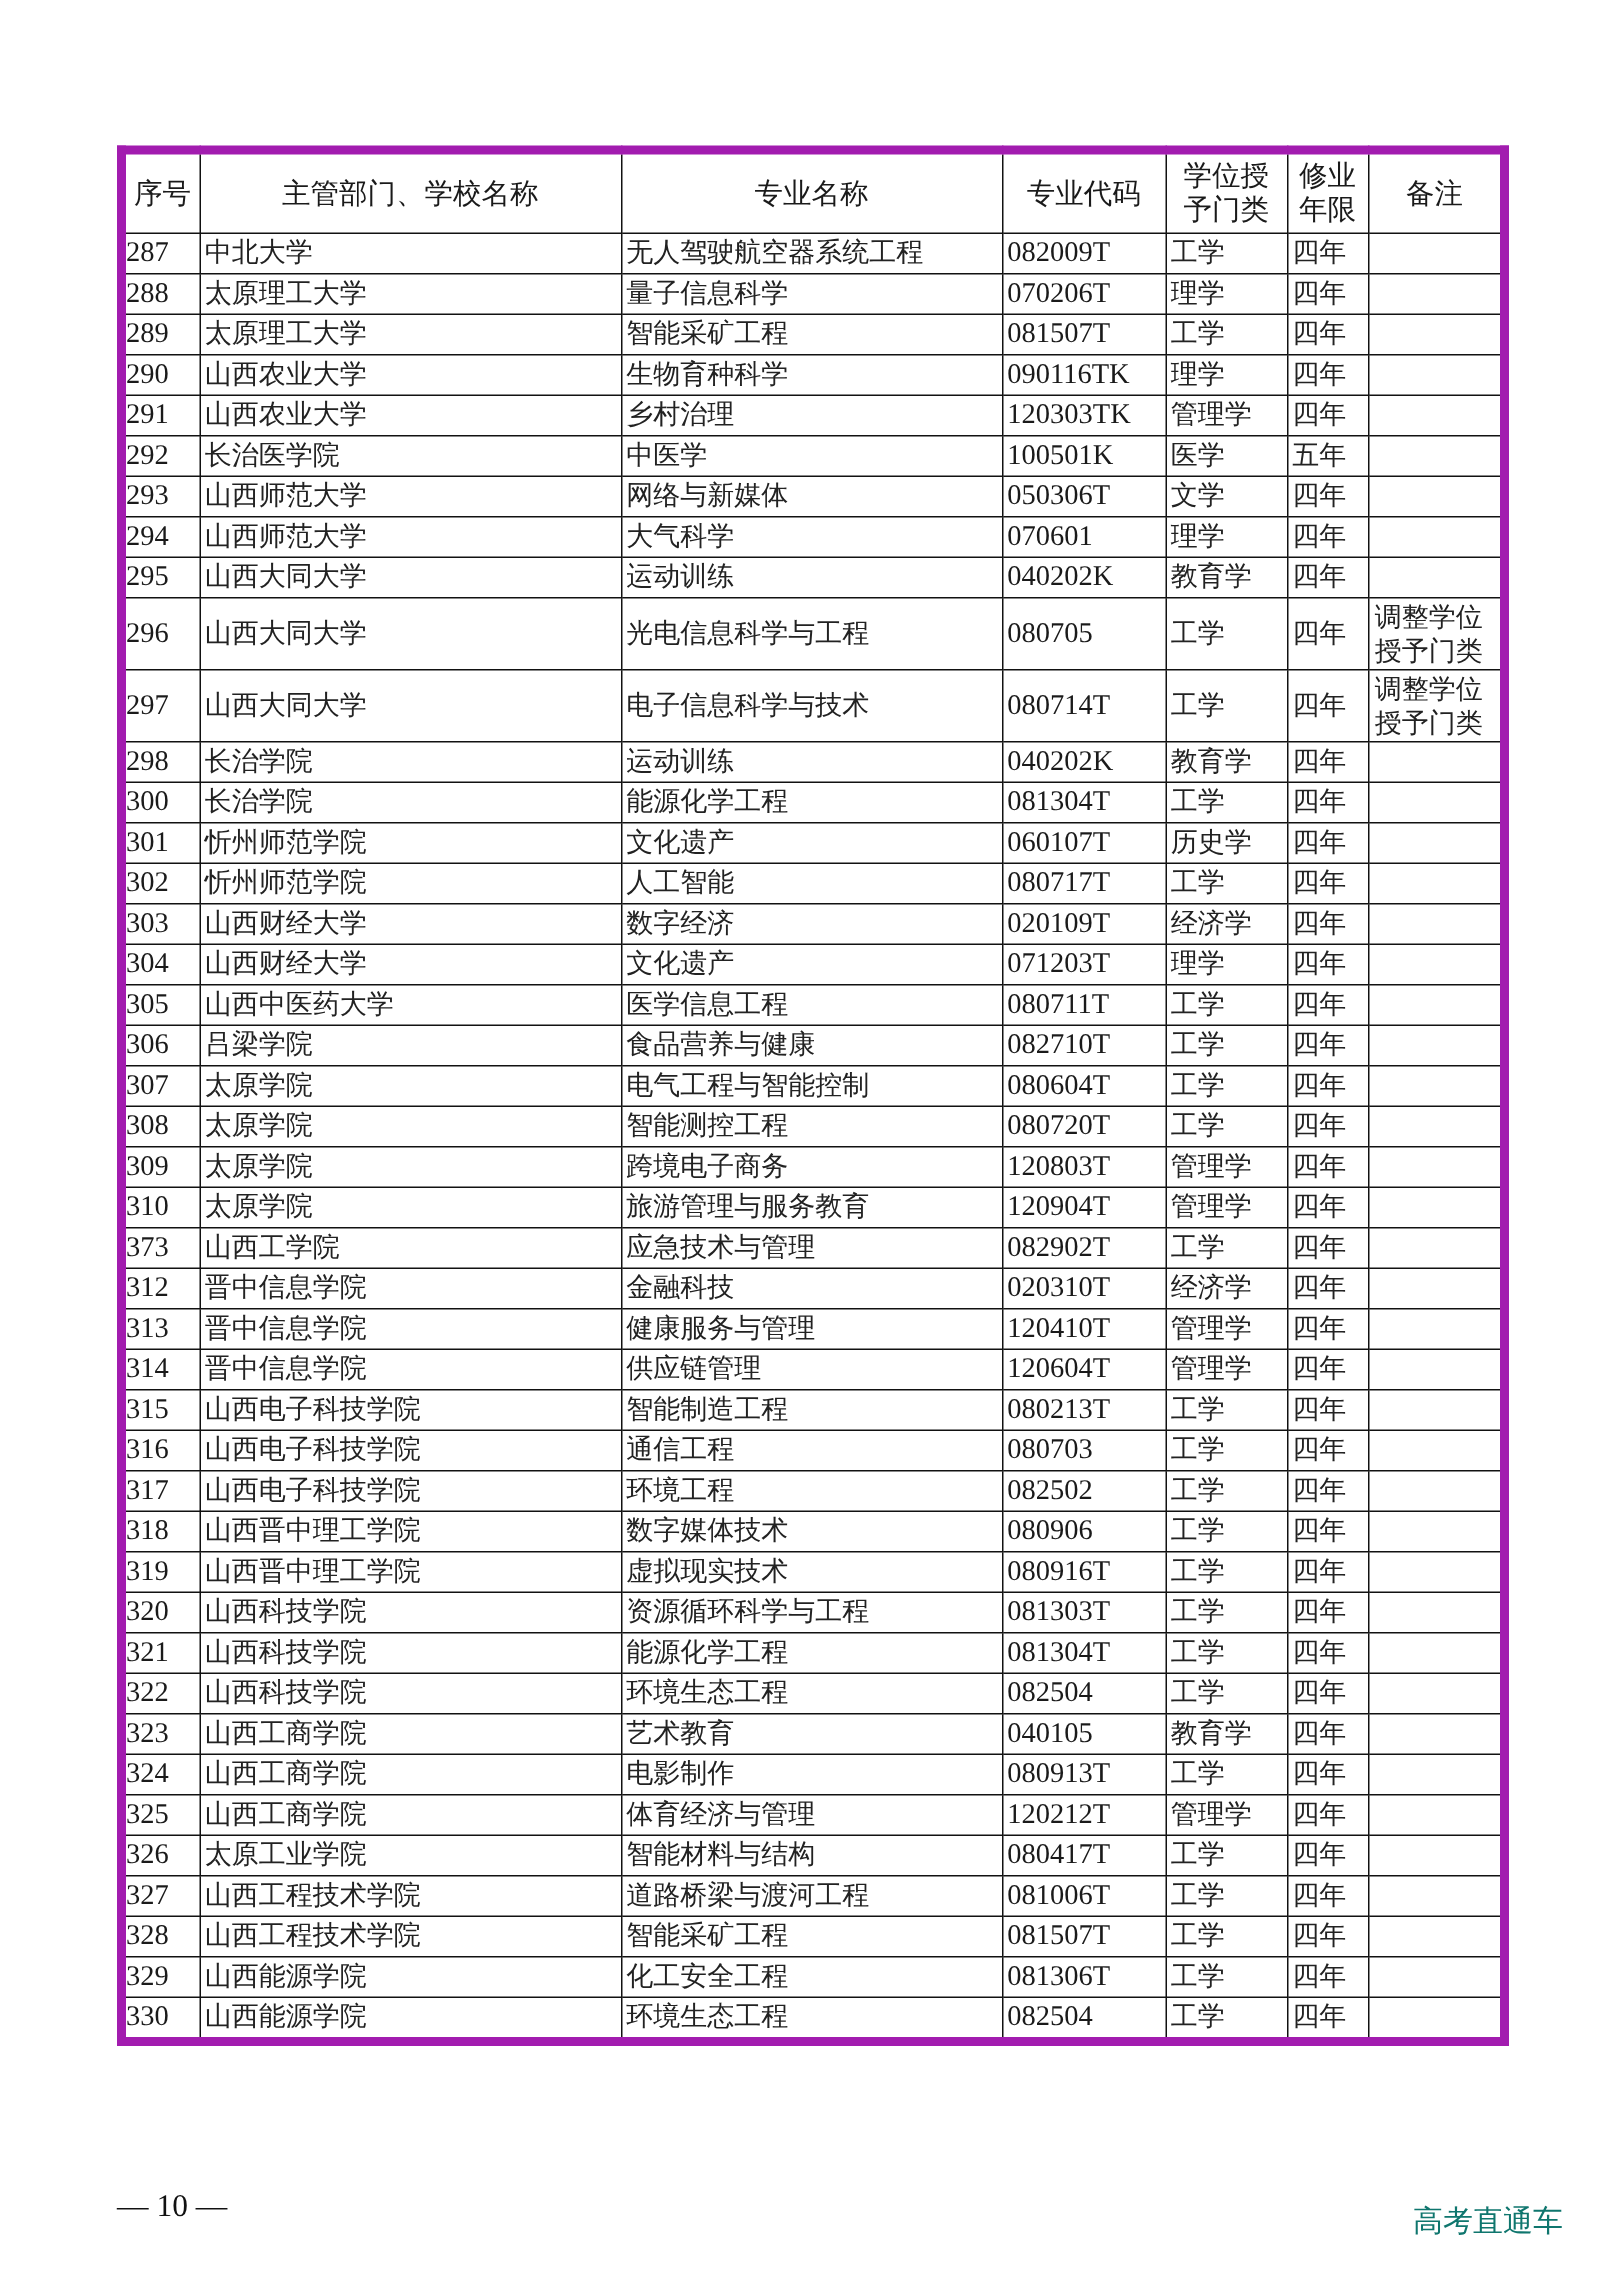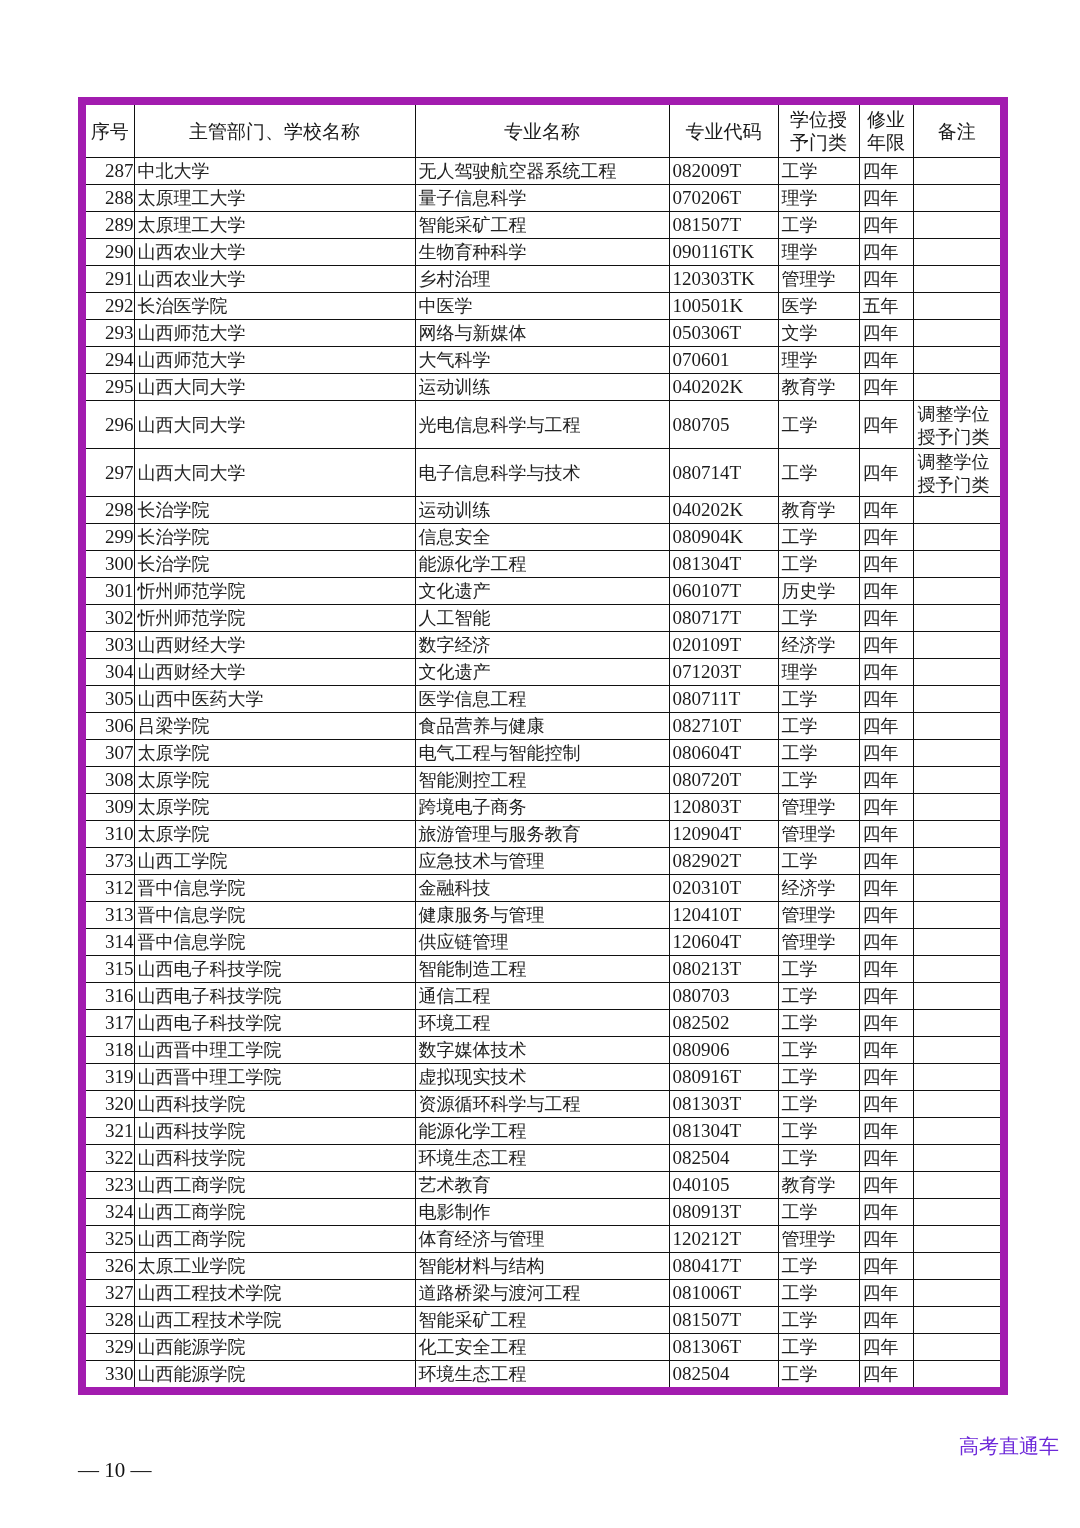--- a/index.html
+++ b/index.html
@@ -1,51 +1,51 @@
 <!DOCTYPE html>
 <html><head>
 <meta charset="utf-8">
 <style>
   html, body { margin: 0; padding: 0; background: #ffffff; }
   body { width: 1080px; height: 1528px; position: relative; overflow: hidden;
          font-family: "DejaVu Serif", "Liberation Serif", serif; color: #1a1a1a; }
   .page-table {
     position: absolute; left: 78px; top: 97px;
     border-collapse: collapse; table-layout: fixed;
-    border: 8px solid #a21caf;
+    border: 6px solid #a21caf;
   }
   .page-table col.c1 { width: 52px; }
   .page-table col.c2 { width: 281px; }
   .page-table col.c3 { width: 254px; }
   .page-table col.c4 { width: 109px; }
   .page-table col.c5 { width: 81px; }
   .page-table col.c6 { width: 54px; }
   .page-table col.c7 { width: 91px; }
   .page-table th, .page-table td {
     border: 1.5px solid #111; padding: 0 0 0 3px; white-space: nowrap; overflow: hidden;
   }
   .page-table th {
     height: 52px; font-family: "DejaVu Sans", "Liberation Sans", sans-serif;
     font-weight: normal; font-size: 19px; line-height: 23px; text-align: center; padding: 0;
   }
   .page-table td {
     height: 26px; font-size: 19px; line-height: 24px; text-align: left;
     font-family: "Liberation Serif", "DejaVu Serif", serif;
   }
-  .page-table td.num { text-align: right; padding: 0; }
+  .page-table td.num { text-align: left; padding: 0; }
   .page-table td.cn { font-family: "DejaVu Sans", "Liberation Sans", sans-serif; font-size: 18px; color: #222; }
   .page-table tr.tall td { height: 47px; }
   .page-table td.note { font-size: 18px; line-height: 23px; white-space: normal; padding-left: 4px; }
   .page-num {
     position: absolute; left: 78px; top: 1458px; font-size: 21px;
     font-family: "Liberation Serif", "DejaVu Serif", serif; color: #111;
   }
   .watermark {
-    position: absolute; left: 942px; top: 1433px; font-size: 20px;
-    font-family: "DejaVu Sans", "Liberation Sans", sans-serif; color: #6d28d9; margin-left: 17px;
+    position: absolute; left: 942px; top: 1467px; font-size: 20px;
+    font-family: "DejaVu Sans", "Liberation Sans", sans-serif; color: #0f766e;
   }
 </style>
 </head>
 <body>
 
 <table class="page-table">
   <colgroup>
     <col class="c1">
       <col class="c2">
       <col class="c3">
@@ -168,29 +168,20 @@
       <tr>
         <td class="num">298</td>
         <td class="cn">长治学院</td>
         <td class="cn">运动训练</td>
         <td>040202K</td>
         <td class="cn">教育学</td>
         <td class="cn">四年</td>
         <td class="cn note"></td>
       </tr>
       <tr>
-        <td class="num">299</td>
-        <td class="cn">长治学院</td>
-        <td class="cn">信息安全</td>
-        <td>080904K</td>
-        <td class="cn">工学</td>
-        <td class="cn">四年</td>
-        <td class="cn note"></td>
-      </tr>
-      <tr>
         <td class="num">300</td>
         <td class="cn">长治学院</td>
         <td class="cn">能源化学工程</td>
         <td>081304T</td>
         <td class="cn">工学</td>
         <td class="cn">四年</td>
         <td class="cn note"></td>
       </tr>
       <tr>
         <td class="num">301</td>

